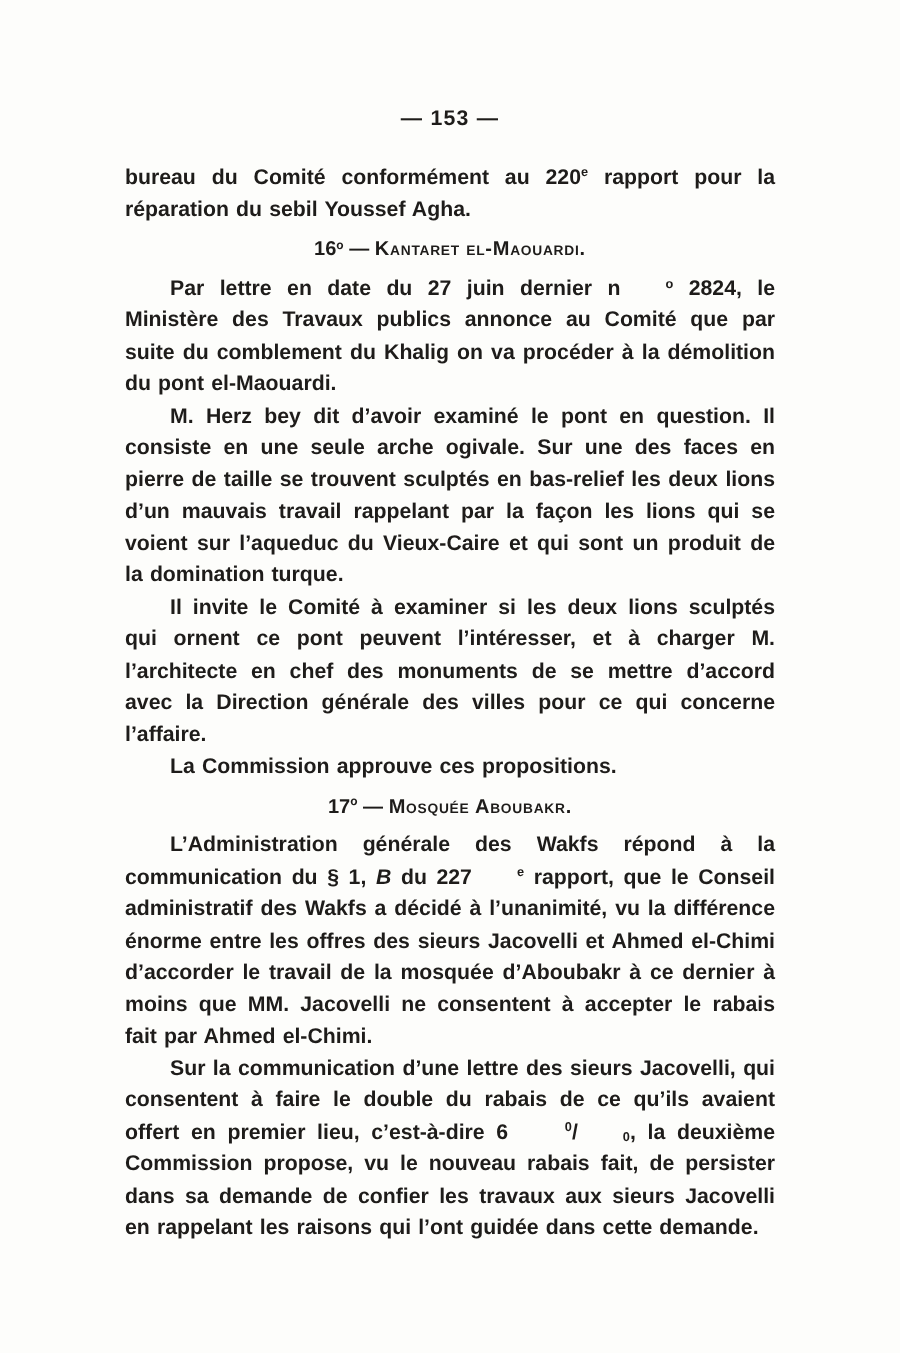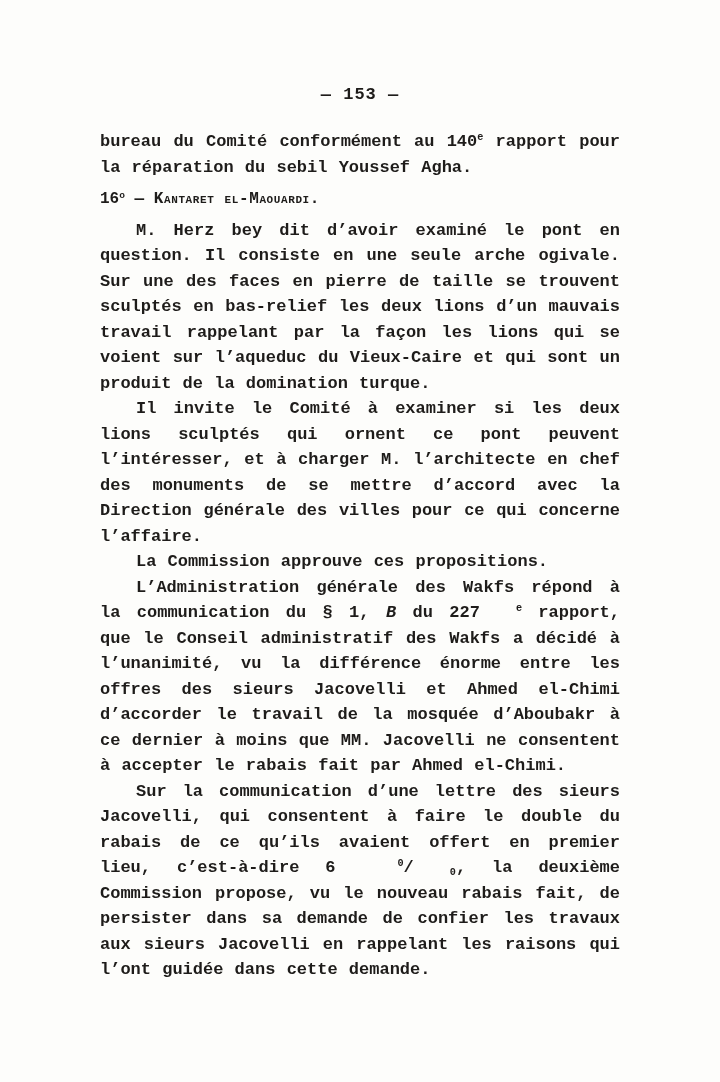--- a/index.html
+++ b/index.html
@@ -6,21 +6,21 @@
     margin: 0;
     padding: 0;
     background: #ffffff;
   }
   .page {
     position: relative;
     width: 720px;
     height: 1082px;
     background: #fdfdfb;
     color: #1e1c1a;
-    font-family: Liberation Mono, monospace;
+    font-family: Liberation Sans, sans-serif;
     font-weight: bold;
     font-size: 17px;
     line-height: 25.5px;
     overflow: hidden;
   }
   .page-number {
     position: absolute;
     top: 82px;
     left: 100px;
     width: 520px;
@@ -38,21 +38,21 @@
     text-align: justify;
     text-indent: 36px;
     word-spacing: 1px;
   }
   .para.cont {
     text-indent: 0;
   }
   .heading {
     margin: 7px 0 5px 0;
     font-size: 16px;
-    text-align: left;
+    text-align: center;
     font-weight: bold;
   }
   .sg-sup {
     display: inline-block;
     font-size: 0.60em;
     vertical-align: baseline;
     position: relative;
     top: -0.55em;
     line-height: 0;
   }
@@ -74,31 +74,33 @@
 </style>
 </head>
 <body>
 
 <div class="page">
 
   <div class="page-number">— 153 —</div>
 
   <div class="text-block">
 
-    <p class="para cont"><span>bureau du Comité conformément au 140</span><span class="sg-sup">e</span><span> rapport pour la réparation du sebil Youssef Agha.</span></p>
+    <p class="para cont"><span>bureau du Comité conformément au 220</span><span class="sg-sup">e</span><span> rapport pour la réparation du sebil Youssef Agha.</span></p>
 
     <h2 class="heading"><span>16</span><span class="sg-sup">o</span><span> — </span><span class="sg-sc">Kantaret el-Maouardi.</span></h2>
 
+    <p class="para"><span>Par lettre en date du 27 juin dernier n</span><span class="sg-sup">o</span><span> 2824, le Ministère des Travaux publics annonce au Comité que par suite du comblement du Khalig on va procéder à la démolition du pont el-Maouardi.</span></p>
 
     <p class="para"><span>M. Herz bey dit d’avoir examiné le pont en question. Il consiste en une seule arche ogivale. Sur une des faces en pierre de taille se trouvent sculptés en bas-relief les deux lions d’un mauvais travail rappelant par la façon les lions qui se voient sur l’aqueduc du Vieux-Caire et qui sont un produit de la domination turque.</span></p>
 
     <p class="para"><span>Il invite le Comité à examiner si les deux lions sculptés qui ornent ce pont peuvent l’intéresser, et à charger M. l’architecte en chef des monuments de se mettre d’accord avec la Direction générale des villes pour ce qui concerne l’affaire.</span></p>
 
 
     <p class="para"><span>La Commission approuve ces propositions.</span></p>
 
+    <h2 class="heading"><span>17</span><span class="sg-sup">o</span><span> — </span><span class="sg-sc">Mosquée Aboubakr.</span></h2>
 
     <p class="para"><span>L’Administration générale des Wakfs répond à la communication du § 1, </span><span class="sg-i">B</span><span> du 227</span><span class="sg-sup">e</span><span> rapport, que le Conseil administratif des Wakfs a décidé à l’unanimité, vu la différence énorme entre les offres des sieurs Jacovelli et Ahmed el-Chimi d’accorder le travail de la mosquée d’Aboubakr à ce dernier à moins que MM. Jacovelli ne consentent à accepter le rabais fait par Ahmed el-Chimi.</span></p>
 
     <p class="para"><span>Sur la communication d’une lettre des sieurs Jacovelli, qui consentent à faire le double du rabais de ce qu’ils avaient offert en premier lieu, c’est-à-dire 6 </span><span class="sg-sup">0</span><span>/</span><span class="sg-sub">0</span><span>, la deuxième Commission propose, vu le nouveau rabais fait, de persister dans sa demande de confier les travaux aux sieurs Jacovelli en rappelant les raisons qui l’ont guidée dans cette demande.</span></p>
 
   </div>
 </div>
 
 </body></html>

